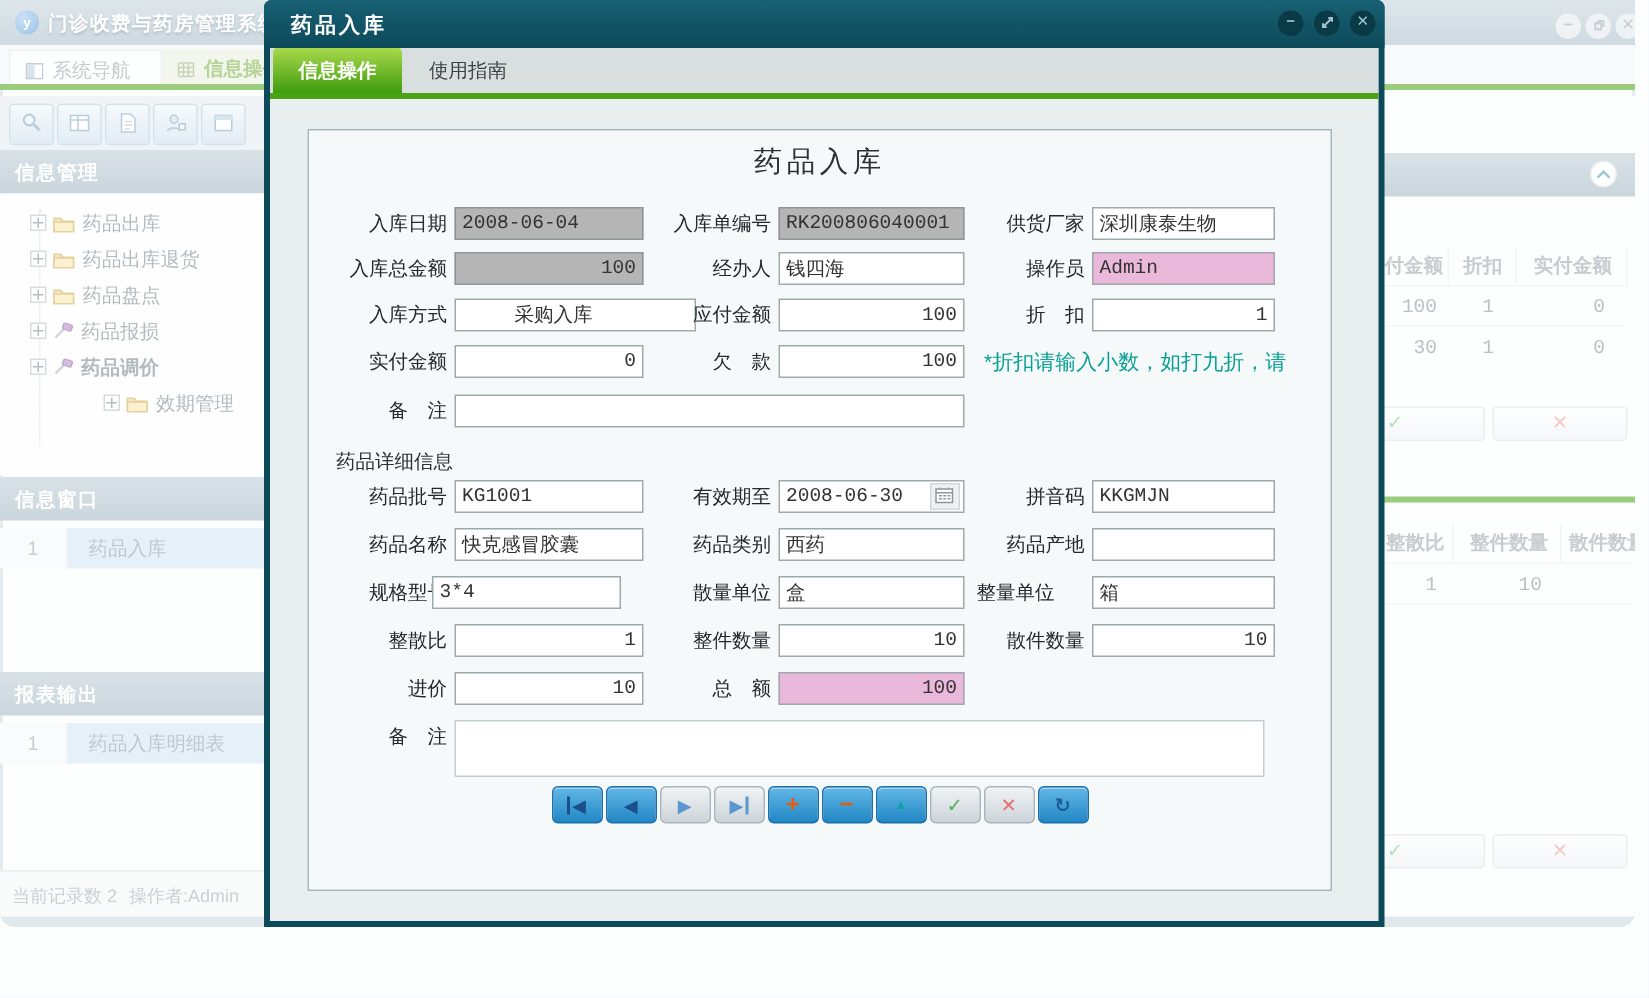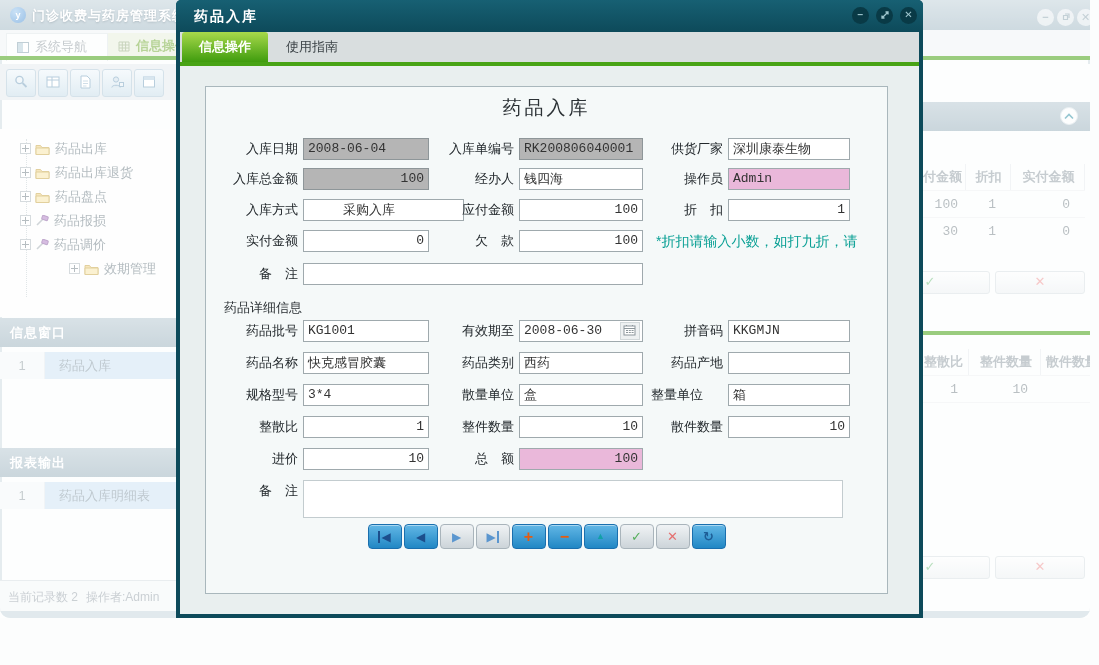--- a/index.html
+++ b/index.html
@@ -176,20 +176,21 @@
         </svg>
     </div>
     <div class="tb-btn" style="left:134px;">
       <svg width="16" height="16" viewBox="0 0 16 16">
           <rect x="2.5" y="3" width="11" height="10" fill="#fff" stroke="#7fa6c2"></rect>
           <rect x="2.5" y="3" width="11" height="3" fill="#b9d2e2"></rect>
         </svg>
     </div>
   </div>
 
+  <div class="side-hdr" style="top:100px;">信息管理</div>
 
   <div class="tree">
     <div class="guide"></div>
     <div class="tree-item" style="left:20px;top:9px;">
       <span class="plusbox"></span><span class="tree-ico"><svg width="15" height="12" viewBox="0 0 15 12">
             <path d="M1 2.5 h4.5 l1.5 2 H14 v7 H1z" fill="#f0d489" stroke="#caa94e"></path>
             <path d="M1 5 h13 v6.5 H1z" fill="#f7e6ac" stroke="#caa94e"></path>
           </svg></span><span>药品出库</span>
     </div>
     <div class="tree-item" style="left:20px;top:33px;">
@@ -203,21 +204,21 @@
             <path d="M1 2.5 h4.5 l1.5 2 H14 v7 H1z" fill="#f0d489" stroke="#caa94e"></path>
             <path d="M1 5 h13 v6.5 H1z" fill="#f7e6ac" stroke="#caa94e"></path>
           </svg></span><span>药品盘点</span>
     </div>
     <div class="tree-item" style="left:20px;top:81px;">
       <span class="plusbox"></span><span class="tree-ico"><svg width="14" height="12" viewBox="0 0 14 12">
             <path d="M2 10 L8 4" stroke="#a9b2b8" stroke-width="1.6"></path>
             <rect x="7" y="1" width="6" height="4" rx="1" fill="#b585c9" stroke="#8d61a3" transform="rotate(20 10 3)"></rect>
           </svg></span><span>药品报损</span>
     </div>
-    <div class="tree-item" style="left:20px;top:105px;">
+    <div class="tree-item" style="left:20px;top:105px;font-weight:bold;">
       <span class="plusbox"></span><span class="tree-ico"><svg width="14" height="12" viewBox="0 0 14 12">
             <path d="M2 10 L8 4" stroke="#a9b2b8" stroke-width="1.6"></path>
             <rect x="7" y="1" width="6" height="4" rx="1" fill="#b585c9" stroke="#8d61a3" transform="rotate(20 10 3)"></rect>
           </svg></span><span>药品调价</span>
     </div>
     <div class="tree-item" style="left:32px;top:129px;margin-left:37px;">
       <span class="plusbox"></span><span class="tree-ico"><svg width="15" height="12" viewBox="0 0 15 12">
             <path d="M1 2.5 h4.5 l1.5 2 H14 v7 H1z" fill="#f0d489" stroke="#caa94e"></path>
             <path d="M1 5 h13 v6.5 H1z" fill="#f7e6ac" stroke="#caa94e"></path>
           </svg></span><span>效期管理</span>
@@ -362,21 +363,21 @@
       <div class="inp mono" style="left:522px;top:233px;width:112px;">KKGMJN</div>
 
       <span class="lbl" style="left:2px;top:268px;width:90px;">药品名称</span>
       <div class="inp" style="left:97px;top:265px;width:116px;">快克感冒胶囊</div>
       <span class="lbl" style="left:215px;top:268px;width:93px;">药品类别</span>
       <div class="inp" style="left:313px;top:265px;width:114px;">西药</div>
       <span class="lbl" style="left:420px;top:268px;width:97px;">药品产地</span>
       <div class="inp" style="left:522px;top:265px;width:112px;"></div>
 
       <span class="lbl" style="left:2px;top:300px;width:90px;">规格型号</span>
-      <div class="inp mono" style="left:97px;top:297px;width:116px;">3*4</div>
+      <div class="inp mono" style="left:82px;top:297px;width:116px;">3*4</div>
       <span class="lbl" style="left:215px;top:300px;width:93px;">散量单位</span>
       <div class="inp" style="left:313px;top:297px;width:114px;">盒</div>
       <span class="lbl" style="left:400px;top:300px;width:97px;">整量单位</span>
       <div class="inp" style="left:522px;top:297px;width:112px;">箱</div>
 
       <span class="lbl" style="left:2px;top:332px;width:90px;">整散比</span>
       <div class="inp num" style="left:97px;top:329px;width:116px;">1</div>
       <span class="lbl" style="left:215px;top:332px;width:93px;">整件数量</span>
       <div class="inp num" style="left:313px;top:329px;width:114px;">10</div>
       <span class="lbl" style="left:420px;top:332px;width:97px;">散件数量</span>

